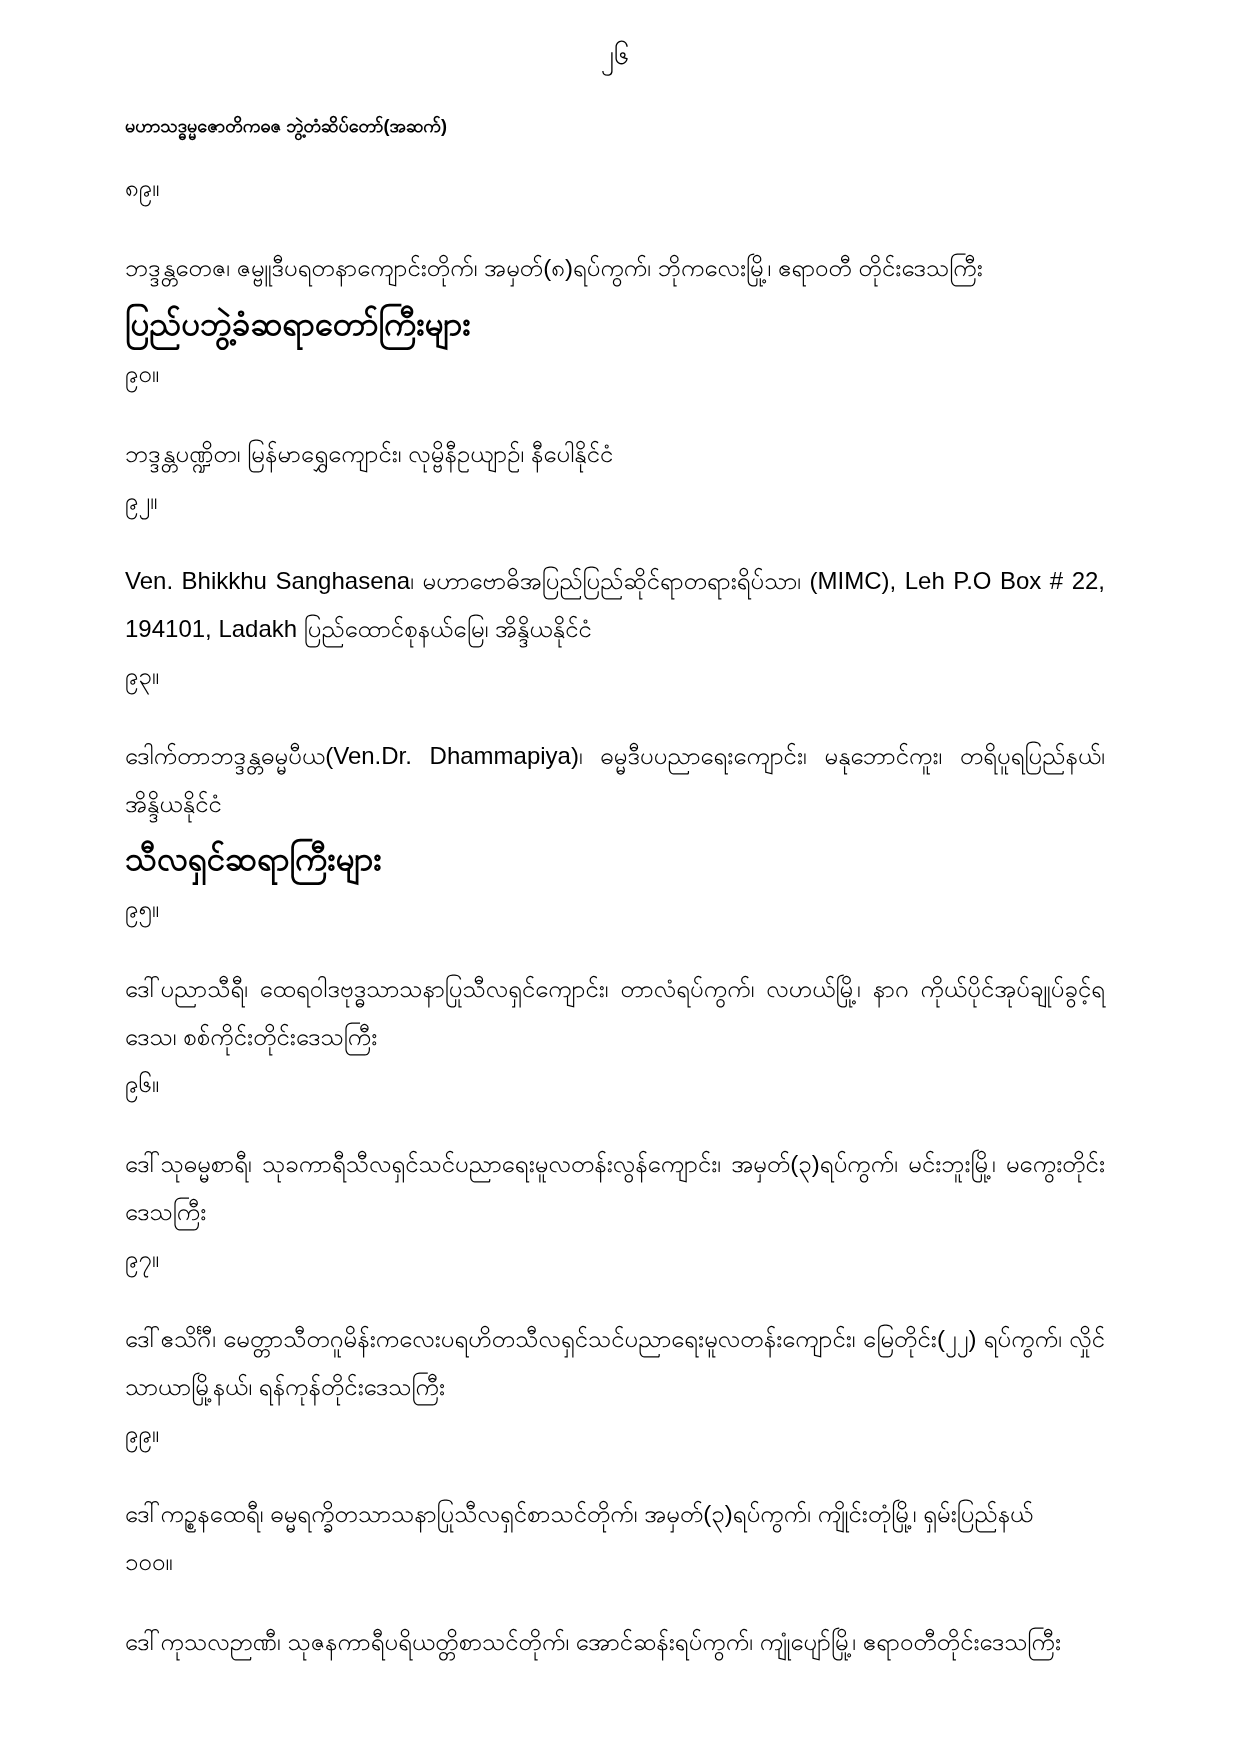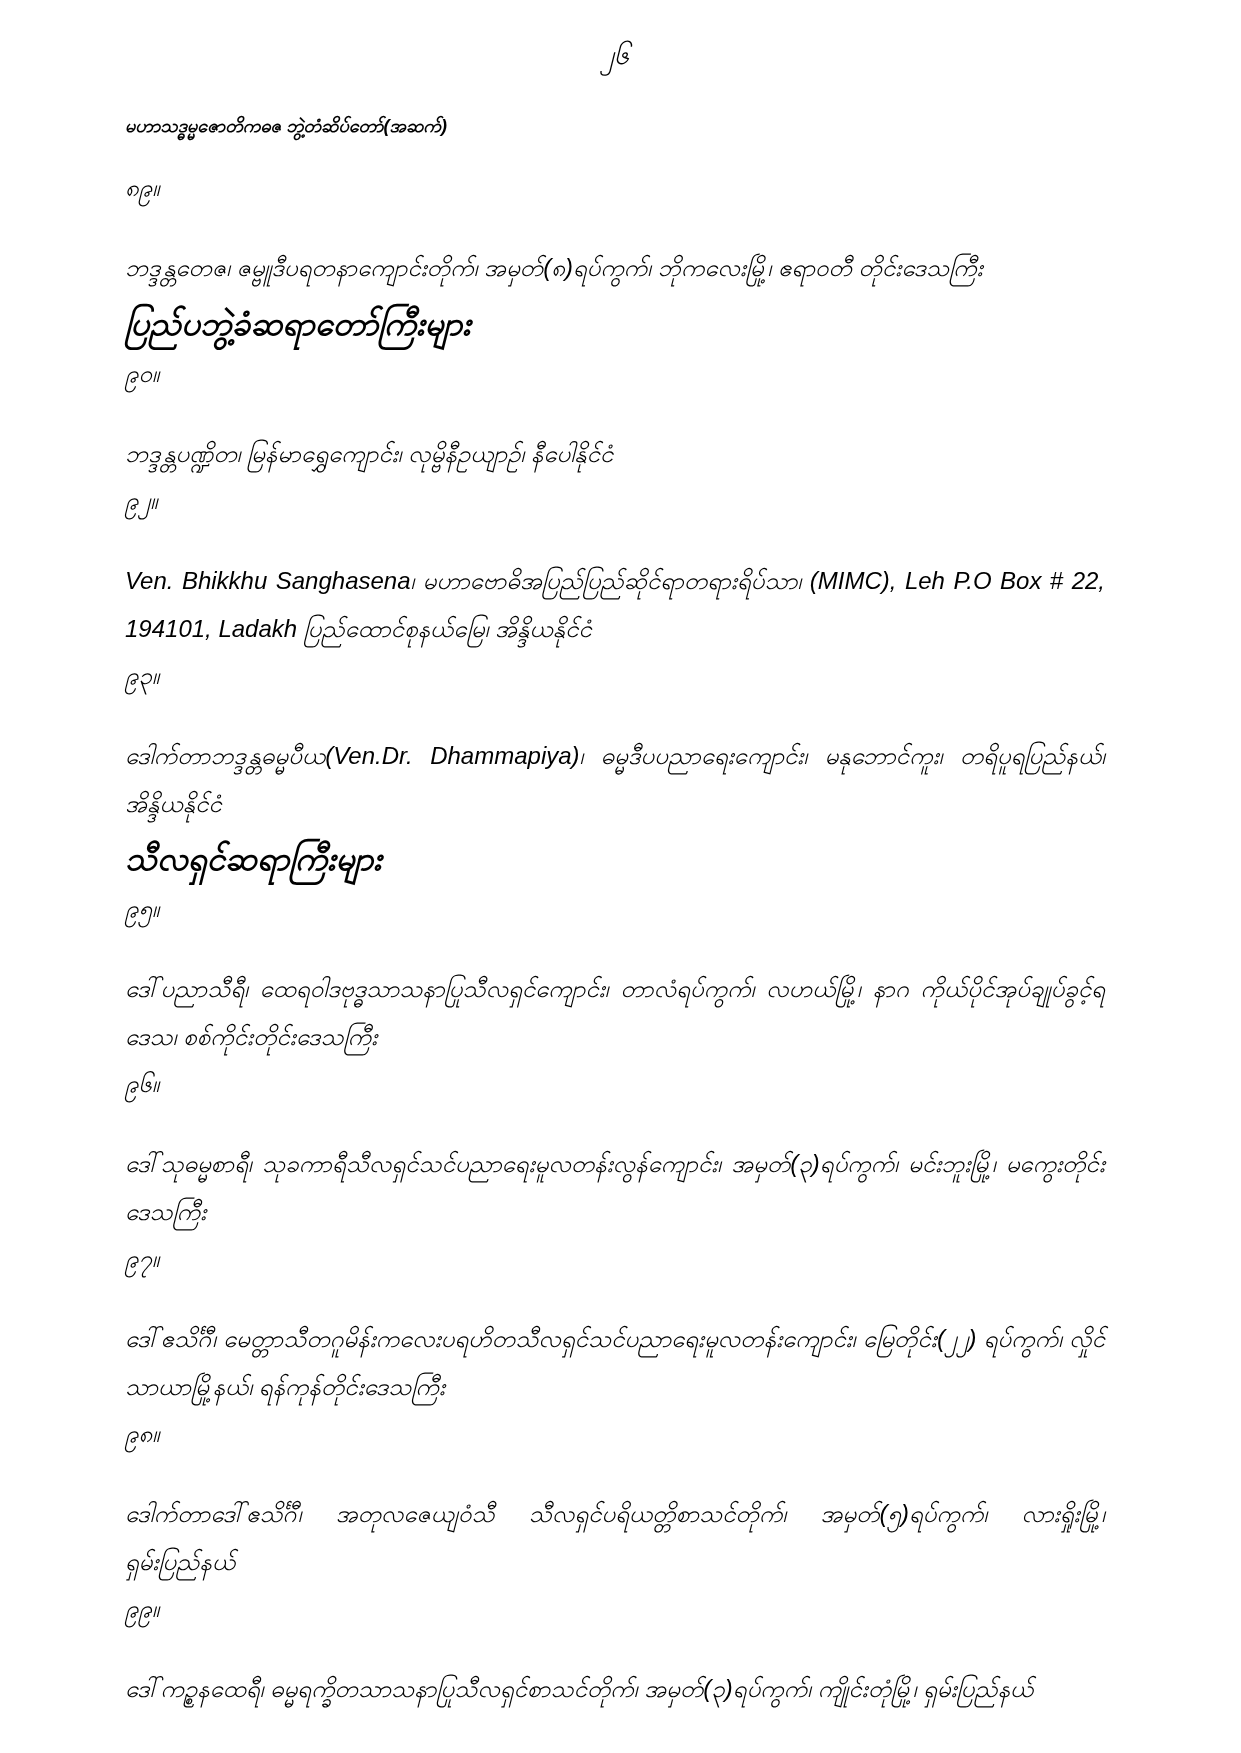--- a/index.html
+++ b/index.html
@@ -10,21 +10,20 @@
   .page {
     position: relative;
     width: 1241px;
     height: 1753px;
     box-sizing: border-box;
     background: #ffffff;
     color: #000000;
     font-family: "Liberation Sans", "DejaVu Sans", sans-serif;
     padding: 34px 136px 4px 125px;
     overflow: hidden;
-    font-style: italic;
   }
   .page-number {
     text-align: center;
     font-size: 27px;
     line-height: 42px;
     margin-bottom: 26px;
     font-weight: normal;
   }
   .doc-title {
     text-align: left;
@@ -100,22 +99,22 @@
     </div>
     <div class="item">
       <span class="num">၉၆။</span>
       <span class="body">ဒေါ်သုဓမ္မစာရီ၊ သုခကာရီသီလရှင်သင်ပညာရေးမူလတန်းလွန်ကျောင်း၊ အမှတ်(၃)ရပ်ကွက်၊ မင်းဘူးမြို့၊ မကွေးတိုင်းဒေသကြီး</span>
     </div>
     <div class="item">
       <span class="num">၉၇။</span>
       <span class="body">ဒေါ်ဧသိင်္ဂီ၊ မေတ္တာသီတဂူမိန်းကလေးပရဟိတသီလရှင်သင်ပညာရေးမူလတန်းကျောင်း၊ မြေတိုင်း(၂၂) ရပ်ကွက်၊ လှိုင်သာယာမြို့နယ်၊ ရန်ကုန်တိုင်းဒေသကြီး</span>
     </div>
     <div class="item">
-      <span class="num">၉၈။</span>
-      <span class="body">ဒေါက်တာဒေါ်ဧသိင်္ဂီ၊ အတုလဇေယျဝံသီ သီလရှင်ပရိယတ္တိစာသင်တိုက်၊ အမှတ်(၅)ရပ်ကွက်၊ လားရှိုးမြို့၊ ရှမ်းပြည်နယ်</span>
+      <span class="num">၉၉။</span>
+      <span class="body">ဒေါ်ကဉ္စနထေရီ၊ ဓမ္မရက္ခိတသာသနာပြုသီလရှင်စာသင်တိုက်၊ အမှတ်(၃)ရပ်ကွက်၊ ကျိုင်းတုံမြို့၊ ရှမ်းပြည်နယ်</span>
     </div>
     <div class="item">
-      <span class="num">၉၉။</span>
-      <span class="body">ဒေါ်ကဉ္စနထေရီ၊ ဓမ္မရက္ခိတသာသနာပြုသီလရှင်စာသင်တိုက်၊ အမှတ်(၃)ရပ်ကွက်၊ ကျိုင်းတုံမြို့၊ ရှမ်းပြည်နယ်</span>
+      <span class="num">၁၀၀။</span>
+      <span class="body">ဒေါ်ကုသလဉာဏီ၊ သုဇနကာရီပရိယတ္တိစာသင်တိုက်၊ အောင်ဆန်းရပ်ကွက်၊ ကျုံပျော်မြို့၊ ဧရာဝတီတိုင်းဒေသကြီး</span>
     </div>
   </section>
 
 </div>
 
 </body></html>

